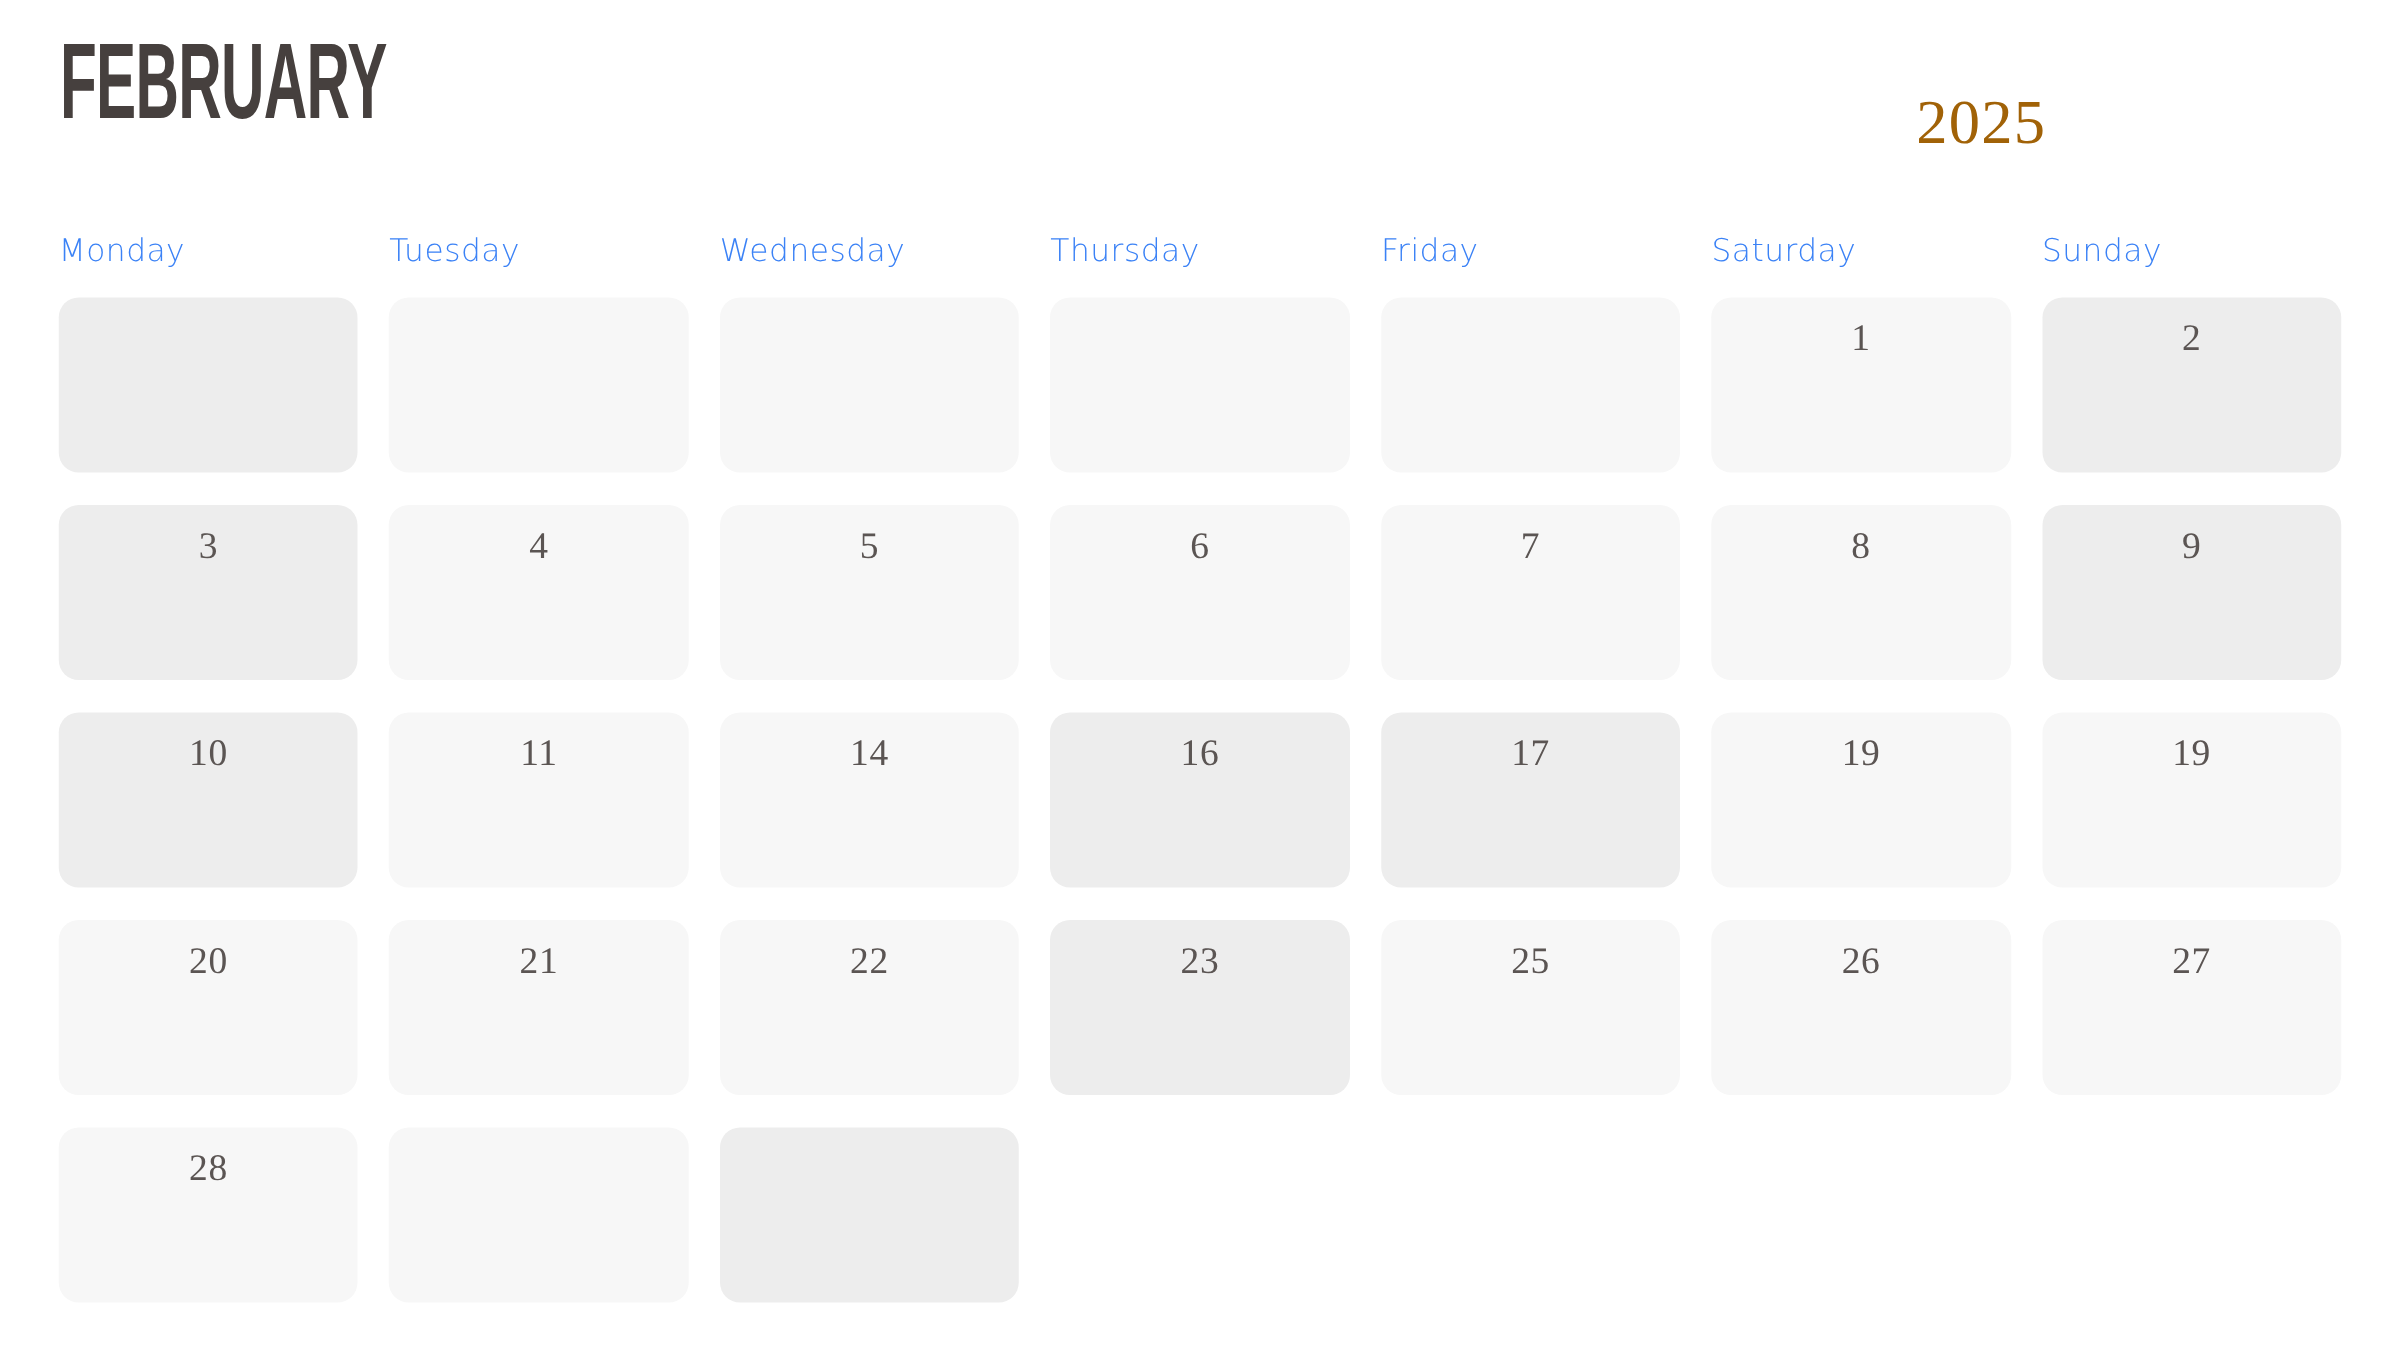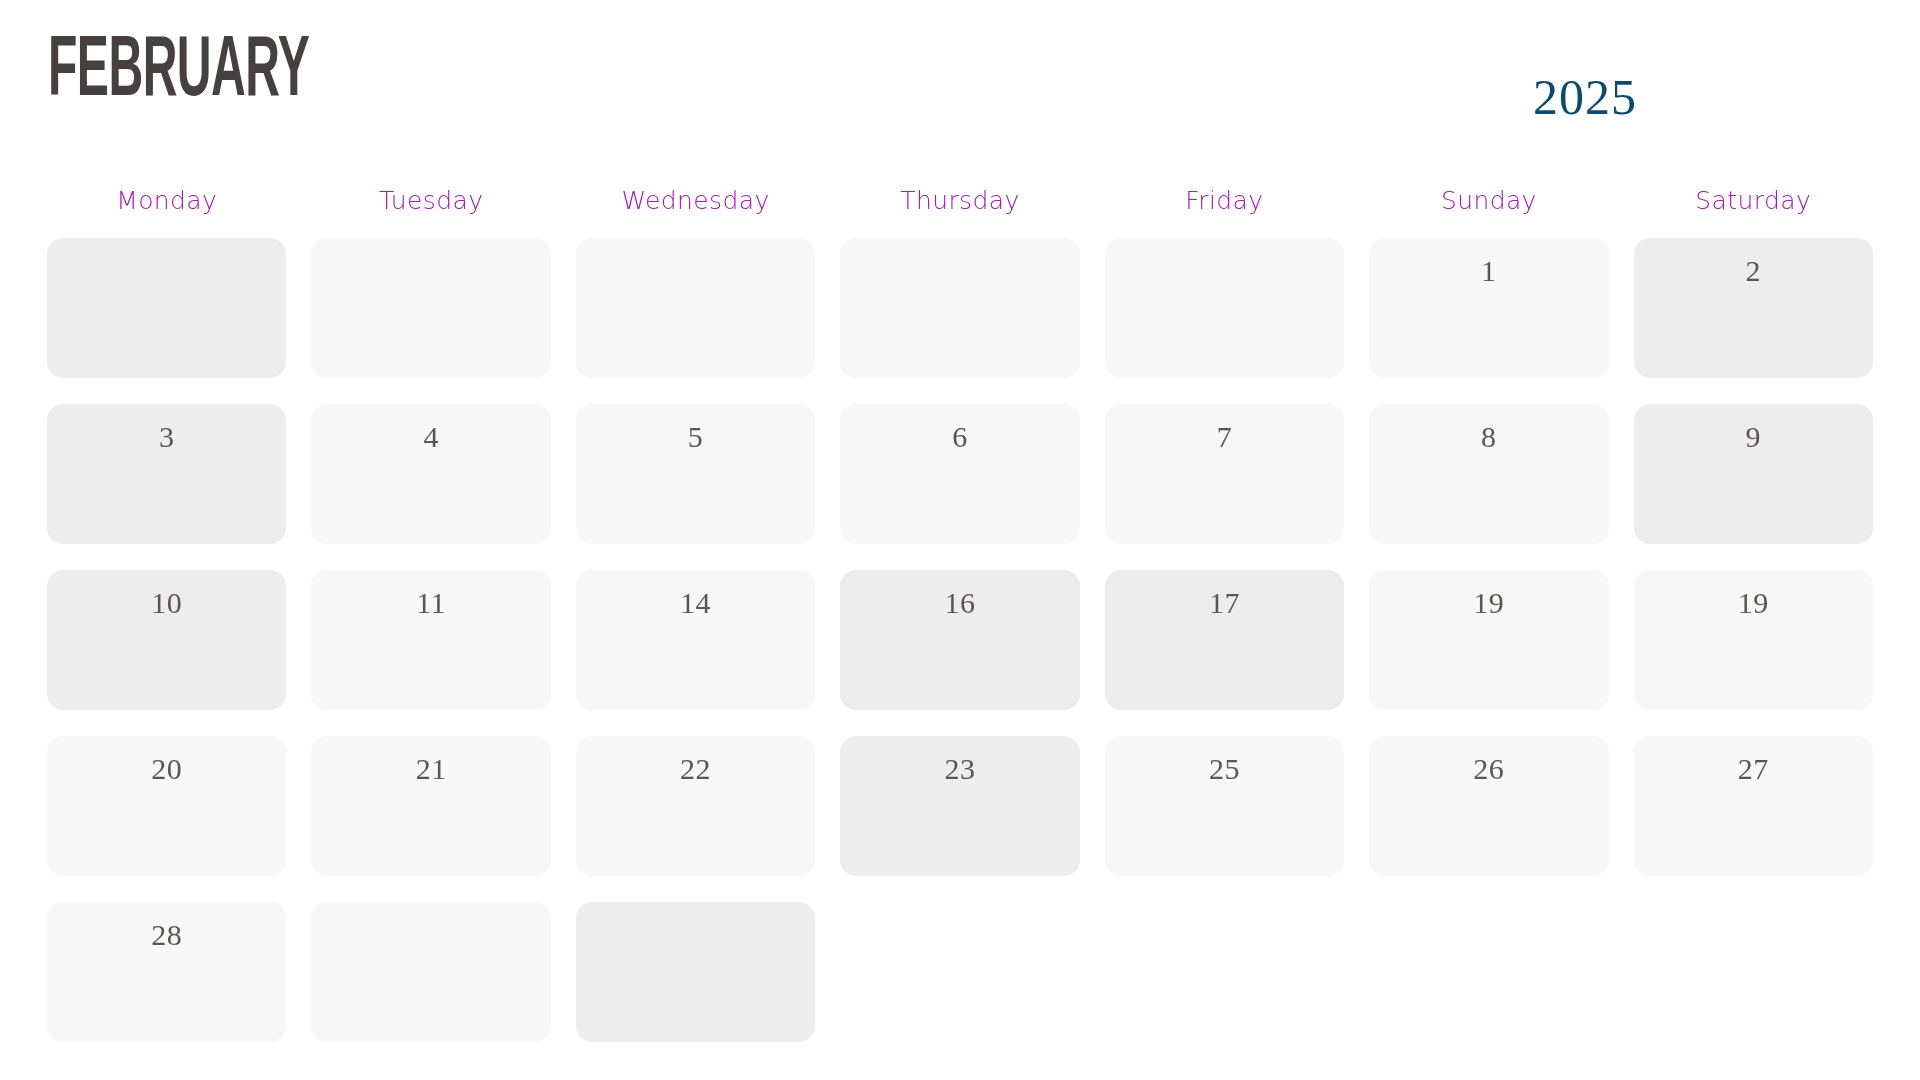--- a/index.html
+++ b/index.html
@@ -41,43 +41,43 @@
   }
 
   #year-label {
     position:absolute;
     right:47px;
     top:72px;
     font-family:"Liberation Serif", serif;
     font-weight:400;
     font-size:50px;
     line-height:50px;
-    color:#0c4a6e;
+    color:#a16207;
     letter-spacing:1px;
   }
 
   
   #weekday-row {
     position:absolute;
     left:47px;
     top:182px;
     width:1826px;
     height:38px;
     display:grid;
     grid-template-columns:repeat(7, 1fr);
     column-gap:25px;
   }
 
   .weekday-cell {
-    text-align:center;
+    text-align:left;
     font-family:"DejaVu Sans", sans-serif;
     font-weight:300;
     font-size:25px;
     line-height:38px;
-    color:#a21caf;
+    color:#3b82f6;
     letter-spacing:0.4px;
   }
 
   
   #calendar-grid {
     position:absolute;
     left:47px;
     top:238px;
     width:1826px;
     height:795px;
@@ -119,22 +119,22 @@
   <div id="month-title">FEBRUARY</div>
   <div id="year-label">2025</div>
 </div>
 
 <div id="weekday-row">
     <div class="weekday-cell">Monday</div>
     <div class="weekday-cell">Tuesday</div>
     <div class="weekday-cell">Wednesday</div>
     <div class="weekday-cell">Thursday</div>
     <div class="weekday-cell">Friday</div>
+    <div class="weekday-cell">Saturday</div>
     <div class="weekday-cell">Sunday</div>
-    <div class="weekday-cell">Saturday</div>
   </div>
 
 <div id="calendar-grid">
     <div class="day-cell shaded empty"></div>
     <div class="day-cell empty"></div>
     <div class="day-cell empty"></div>
     <div class="day-cell empty"></div>
     <div class="day-cell empty"></div>
     <div class="day-cell">
       <div class="day-number">1</div>

